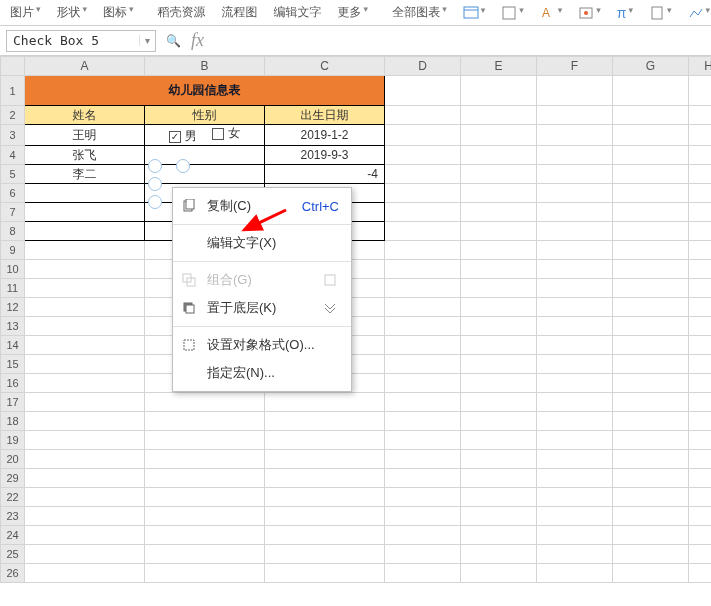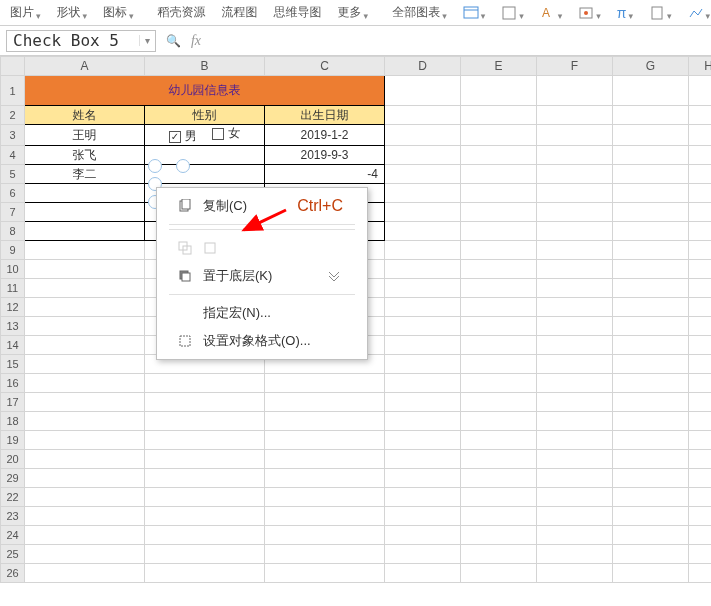--- a/index.html
+++ b/index.html
@@ -1,46 +1,46 @@
 <!DOCTYPE html>
 <html><head>
 <meta charset="utf-8">
 <style>
   *{box-sizing:border-box;margin:0;padding:0;font-family:"Microsoft YaHei",SimSun,Arial,sans-serif}
   body{background:#fff;font-size:12px;color:#333;overflow:hidden;width:711px;height:606px}
   .ribbon{display:flex;height:26px;border-bottom:1px solid #d0d0d0;align-items:center;gap:4px;padding:0 4px;color:#555;font-size:12px;white-space:nowrap;overflow:hidden}
-  .rb-item{display:flex;align-items:flex-end;gap:2px;padding:0 6px;cursor:default}
+  .rb-item{display:flex;align-items:flex-start;gap:2px;padding:0 6px;cursor:default}
   .rb-item .dd{font-size:9px;color:#888}
   .rb-sep{width:1px;height:18px;background:#d0d0d0;margin:0 2px}
   .rb-icon{width:16px;height:16px;display:inline-block}
   .namebar{display:flex;height:30px;align-items:center;padding:4px 6px;border-bottom:1px solid #d0d0d0;gap:10px}
   .namebox{display:flex;align-items:center;border:1px solid #c0c0c0;height:22px;width:150px}
-  .namebox span{flex:1;padding:0 6px;font-family:Consolas,monospace;font-size:16px}
+  .namebox span{flex:1;padding:0 6px;font-family:Consolas,monospace;font-size:13px}
   .namebox .dd{width:16px;text-align:center;color:#888;font-size:10px;border-left:1px solid #e0e0e0}
-  .fx{color:#999;font-style:italic;font-family:serif;font-size:14px}
+  .fx{color:#999;font-style:italic;font-family:serif;font-size:18px}
   .mag{color:#888}
   .grid-wrap{position:relative;width:711px;height:550px;overflow:hidden}
   table.grid{border-collapse:collapse;table-layout:fixed;width:720px}
   table.grid th,table.grid td{border:1px solid #d4d4d4;height:19px;text-align:center;font-size:12px;background:#fff;padding:0;overflow:hidden;white-space:nowrap}
   table.grid th{background:#e8e8e8;font-weight:normal;color:#555}
   table.grid th.corner{background:#e8e8e8;width:24px}
   table.grid th.rowh{width:24px;background:#e8e8e8;text-align:center;font-size:11px}
-  .title-cell{background:#ed7d31!important;color:#4c1d95;font-size:18px;font-weight:normal;height:30px!important}
+  .title-cell{background:#ed7d31!important;color:#0f172a;font-size:18px;font-weight:bold;height:30px!important}
   .hdr-cell{background:#ffe699!important;font-size:14px}
   .data-row td{font-size:13px}
   .cell-border{border:1px solid #000!important}
   .chk{display:inline-flex;align-items:center;gap:4px;margin:0 6px;font-size:12px}
   .chk .box{width:12px;height:12px;border:1px solid #555;display:inline-flex;align-items:center;justify-content:center;font-size:10px;line-height:1}
   .sel-circ{width:14px;height:14px;border:1px solid #9cc3e6;border-radius:50%;background:#fff;position:absolute}
-  .ctx{position:absolute;left:156px;top:131px;width:212px;background:#fff;border:1px solid #c0c0c0;box-shadow:2px 2px 6px rgba(0,0,0,.25);padding:4px 12px;z-index:50}
+  .ctx{position:absolute;left:172px;top:131px;width:180px;background:#fff;border:1px solid #c0c0c0;box-shadow:2px 2px 6px rgba(0,0,0,.25);padding:4px 0;z-index:50}
   .ctx-item{display:flex;align-items:center;height:28px;padding:0 12px 0 8px;gap:10px;font-size:13px;color:#333;position:relative}
   .ctx-item.disabled{color:#bbb}
   .ctx-item .ic{width:16px;height:16px;display:flex;align-items:center;justify-content:center}
   .ctx-item .lab{flex:1}
-  .ctx-item .sc{color:#c2410c;font-size:16px}
+  .ctx-item .sc{color:#1d4ed8;font-size:13px}
   .ctx-item .side{width:16px;color:#888}
   .ctx-sep{height:1px;background:#e0e0e0;margin:4px 0}
   .ctx-item.hi{outline:2px solid #d83b01;outline-offset:-4px}
   .arrow{position:absolute;left:238px;top:152px;z-index:60;pointer-events:none}
   svg{display:block}
 </style>
 </head>
 <body>
 
 <div class="ribbon">
@@ -57,21 +57,21 @@
       <span class="dd">▾</span>
     </div>
   <div class="rb-sep"></div>
   <div class="rb-item">
       <span>稻壳资源</span>
     </div>
   <div class="rb-item">
       <span>流程图</span>
     </div>
   <div class="rb-item">
-      <span>思维导图</span>
+      <span>编辑文字</span>
     </div>
   <div class="rb-item">
       <span>更多</span>
       <span class="dd">▾</span>
     </div>
   <div class="rb-sep"></div>
   <div class="rb-item">
       <span>全部图表</span>
       <span class="dd">▾</span>
     </div>
@@ -461,28 +461,33 @@
     <span class="ic">
           <svg width="14" height="14" viewBox="0 0 14 14">
             <rect x="2" y="2" width="8" height="10" fill="none" stroke="#666"></rect>
             <rect x="4" y="0" width="8" height="10" fill="#fff" stroke="#666"></rect>
           </svg>
         </span>
     <span class="lab">复制(C)</span>
     <span class="sc">Ctrl+C</span>
   </div>
   <div class="ctx-sep"></div>
+  <div class="ctx-item">
+    <span class="ic"></span>
+    <span class="lab">编辑文字(X)</span>
+  </div>
   <div class="ctx-sep"></div>
   <div class="ctx-item disabled">
     <span class="ic">
           <svg width="14" height="14" viewBox="0 0 14 14">
             <rect x="1" y="1" width="8" height="8" fill="none" stroke="#ccc"></rect>
             <rect x="5" y="5" width="8" height="8" fill="none" stroke="#ccc"></rect>
           </svg>
         </span>
+    <span class="lab">组合(G)</span>
     <span class="side">
           <svg width="14" height="14" viewBox="0 0 14 14">
             <rect x="2" y="2" width="10" height="10" fill="none" stroke="#ccc"></rect>
           </svg>
         </span>
   </div>
   <div class="ctx-item">
     <span class="ic">
           <svg width="14" height="14" viewBox="0 0 14 14">
             <rect x="2" y="2" width="8" height="8" fill="#888" stroke="#666"></rect>
@@ -491,30 +496,30 @@
         </span>
     <span class="lab">置于底层(K)</span>
     <span class="side">
           <svg width="14" height="14" viewBox="0 0 14 14">
             <path d="M2 3 L7 8 L12 3 M2 7 L7 12 L12 7" fill="none" stroke="#888"></path>
           </svg>
         </span>
   </div>
   <div class="ctx-sep"></div>
   <div class="ctx-item">
-    <span class="ic"></span>
-    <span class="lab">指定宏(N)...</span>
-  </div>
-  <div class="ctx-item">
     <span class="ic">
           <svg width="14" height="14" viewBox="0 0 14 14">
             <rect x="2" y="2" width="10" height="10" fill="none" stroke="#666" stroke-dasharray="2 1"></rect>
           </svg>
         </span>
     <span class="lab">设置对象格式(O)...</span>
+  </div>
+  <div class="ctx-item">
+    <span class="ic"></span>
+    <span class="lab">指定宏(N)...</span>
   </div>
 </div>
 
 <div class="arrow">
   <svg width="50" height="30" viewBox="0 0 50 30">
     <defs>
           <marker id="ah" markerWidth="8" markerHeight="8" refX="6" refY="3" orient="auto">
             <path d="M0,0 L7,3 L0,6 Z" fill="#ff0000"></path>
           </marker>
         </defs>

